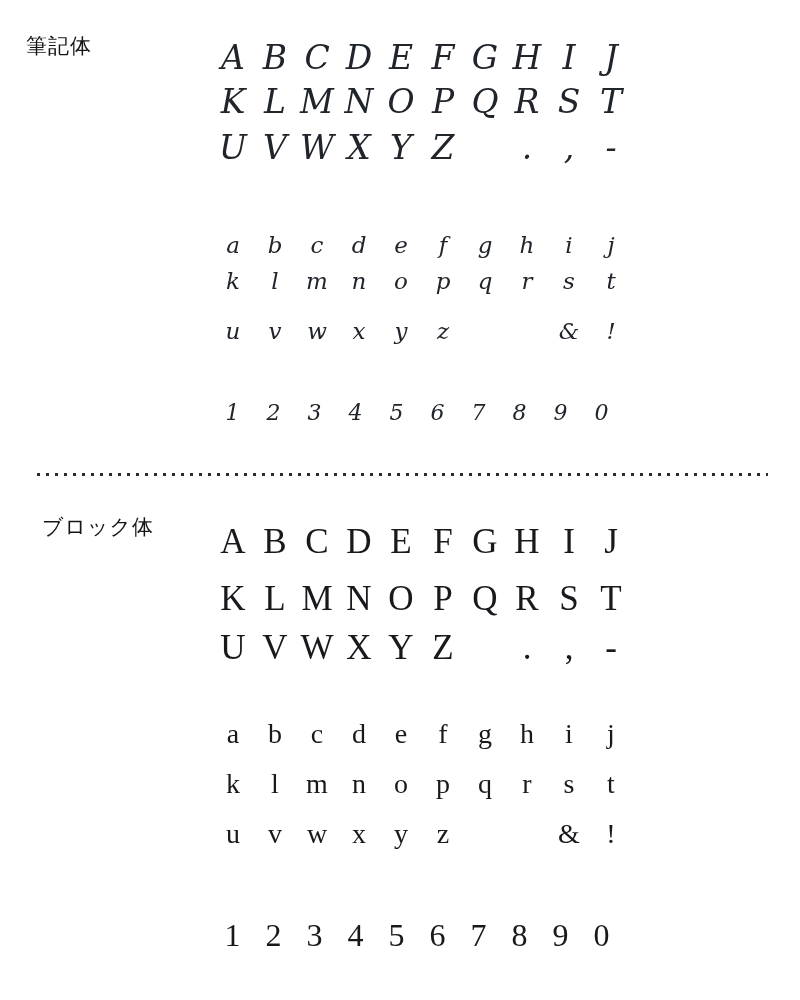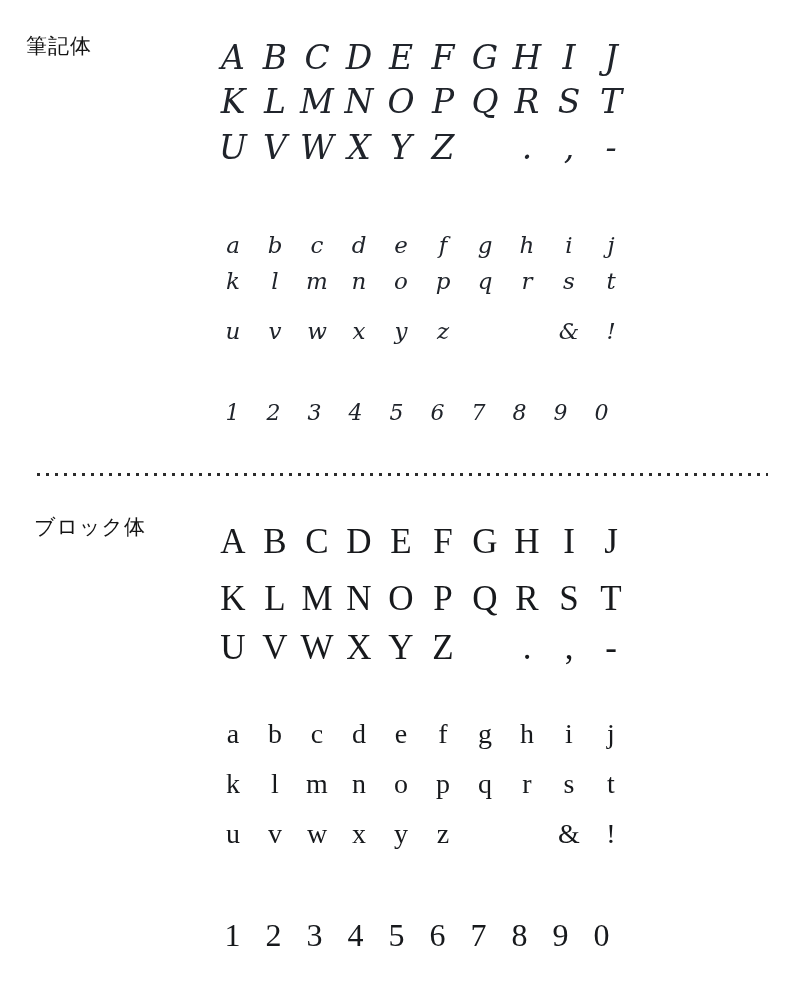--- a/index.html
+++ b/index.html
@@ -25,21 +25,21 @@
   
   .section-label {
     position: absolute;
     font-family: "DejaVu Sans", sans-serif;
     font-size: 21px;
     letter-spacing: 1px;
     color: #141414;
     white-space: nowrap;
   }
   #label-script { left: 26px; top: 32px; }
-  #label-block  { left: 34px; top: 513px; }
+  #label-block  { left: 42px; top: 513px; }
 
   
   .divider {
     position: absolute;
     left: 34px;
     top: 472px;
     width: 734px;
     height: 5px;
     background-image: radial-gradient(circle, #2b2b2b 1.6px, rgba(0,0,0,0) 1.8px);
     background-size: 9px 5px;

